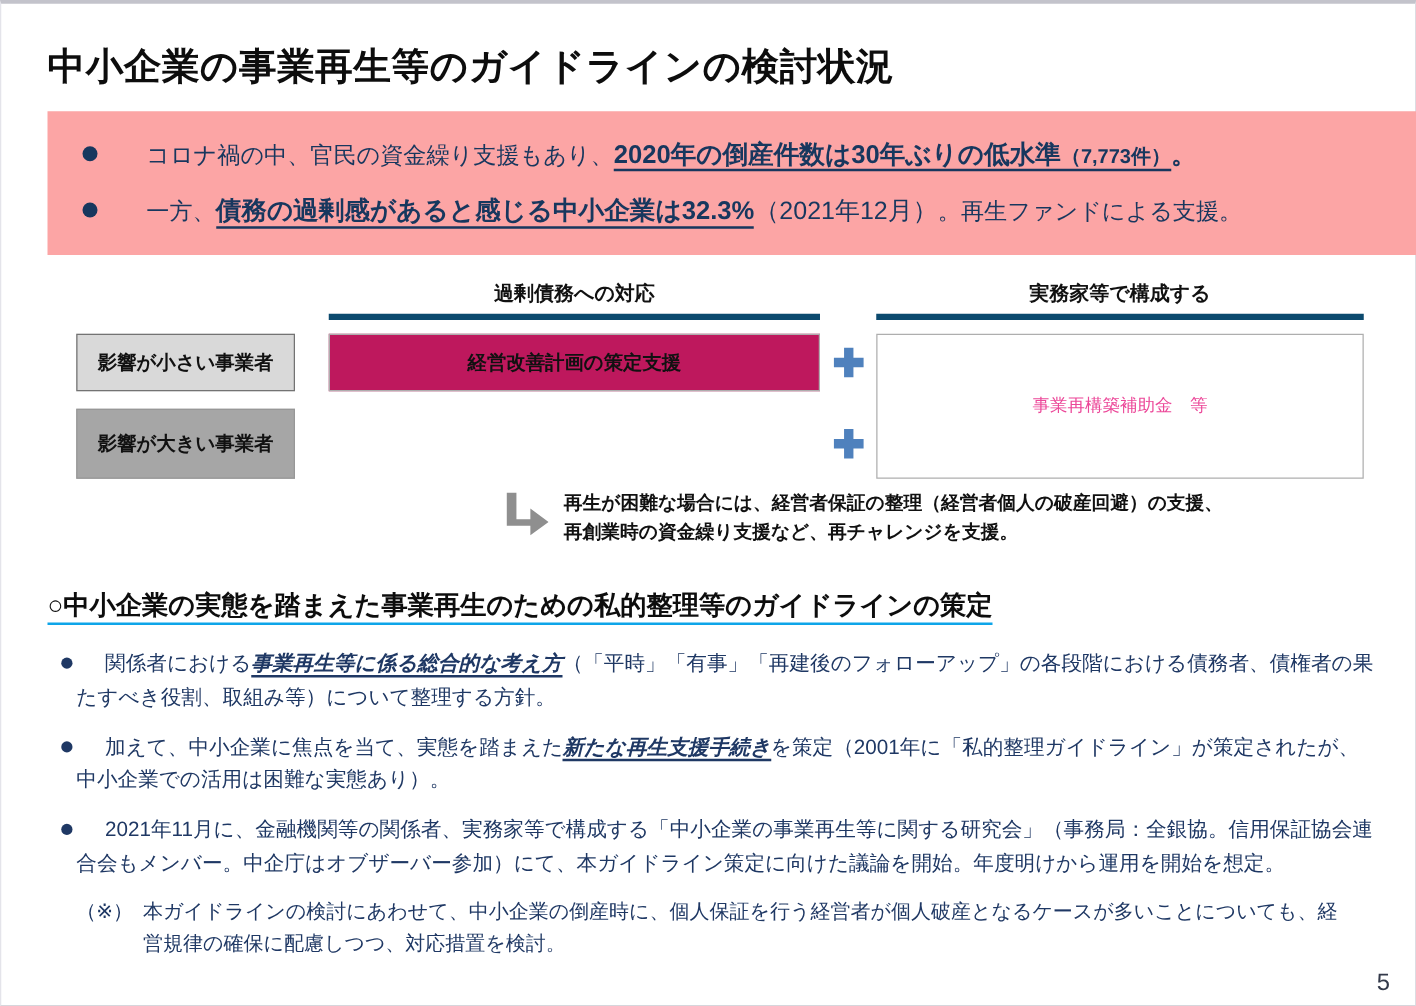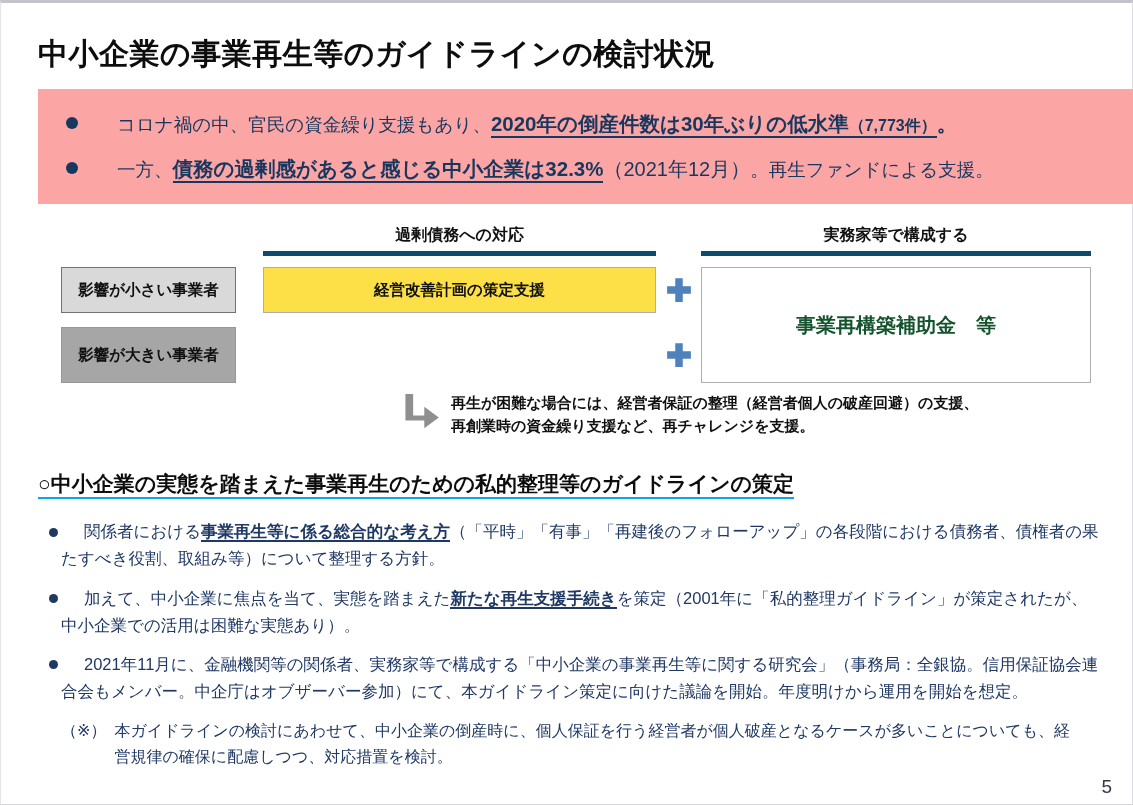--- a/index.html
+++ b/index.html
@@ -53,34 +53,34 @@
   }
   .dg-header.left { grid-column:3; }
   .dg-header.right { grid-column:5; }
   .dg-label {
     grid-column:1; display:flex; align-items:center; justify-content:center;
     font-size:15.5px; font-weight:bold; color:#111; text-align:center;
   }
   .dg-label.row1 { grid-row:3; background:#d9d9d9; border:1px solid #737373; }
   .dg-label.row2 { grid-row:5; background:#a6a6a6; border:1px solid #979797; }
   .dg-box {
-    grid-column:3; background:#fde047; border:1px solid #aeaeae;
+    grid-column:3; background:#be185d; border:1px solid #aeaeae;
     display:flex; align-items:center; justify-content:center;
     font-weight:bold; color:#111; text-align:center;
   }
   .dg-box.row1 { grid-row:3; font-size:15.5px; }
   .dg-box.row2 { grid-row:5; font-size:14.5px; line-height:1.35; white-space:pre-line; }
   .dg-plus { display:flex; align-items:center; justify-content:center; grid-column:4; }
   .dg-plus.row1 { grid-row:3; }
   .dg-plus.row2 { grid-row:5; }
   .dg-right {
     grid-column:5; grid-row:3 / span 3;
     background:#fff; border:1px solid #aeaeae;
     display:flex; align-items:center; justify-content:center;
-    font-size:20px; font-weight:bold; color:#14532d;
+    font-size:14px; font-weight:normal; color:#ec4899;
   }
   
   .arrow-note { display:flex; margin:9px 0 0 363px; align-items:flex-start; }
   .bent-arrow { flex:0 0 auto; margin:2px 12px 0 0; }
   .arrow-text {
     font-size:15px; font-weight:bold; color:#111;
     line-height:1.5; white-space:pre-line;
   }
   
   .section-heading {
@@ -89,21 +89,21 @@
   .section-heading span { border-bottom:2px solid #0ea5e9; padding-bottom:2px; }
   .bullets { margin-top:20px; }
   .body-bullet {
     padding-left:23px; color:#1f3864; font-size:16.5px; line-height:1.62;
     margin-bottom:13px;
   }
   .b-dot {
     display:inline-block; width:9px; height:9px; border-radius:50%;
     background:#1f3864; margin:0 26px 2px -12px; vertical-align:middle;
   }
-  .b-strong { font-weight:bold; border-bottom:2px solid #1f3864; padding-bottom:0px; }
+  .b-strong { font-weight:bold; border-bottom:2px solid #1f3864; padding-bottom:0px;font-style:italic; }
   .note-row {
     display:flex; margin-top:10px; padding-left:23px;
     color:#1f3864; font-size:16px; line-height:1.62;
   }
   .note-label { flex:0 0 auto; margin-right:8px; }
   .note-text { max-width:960px; }
   .page-number {
     position:absolute; right:20px; bottom:6px;
     font-size:19px; color:#333a4a;
   }

